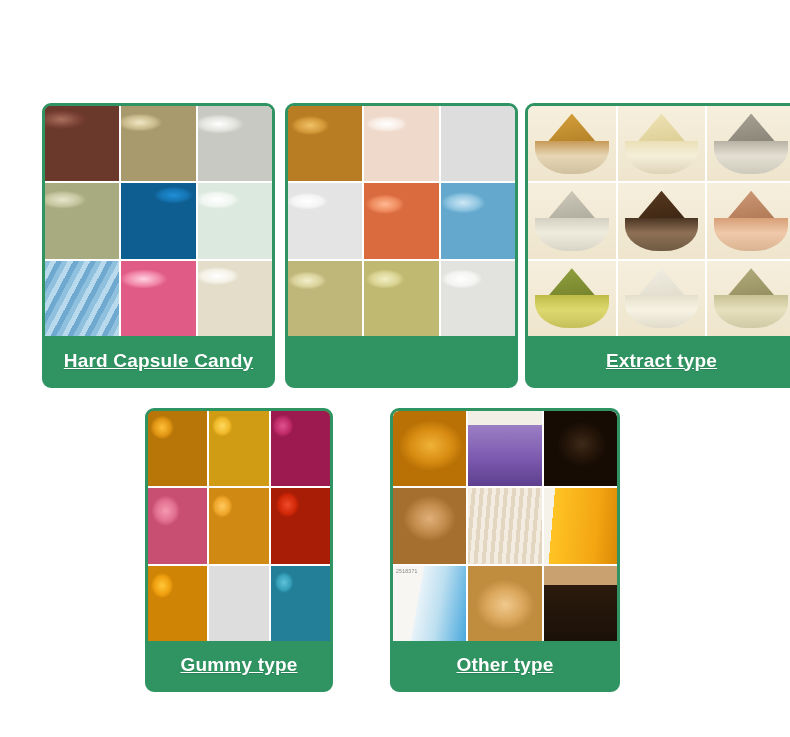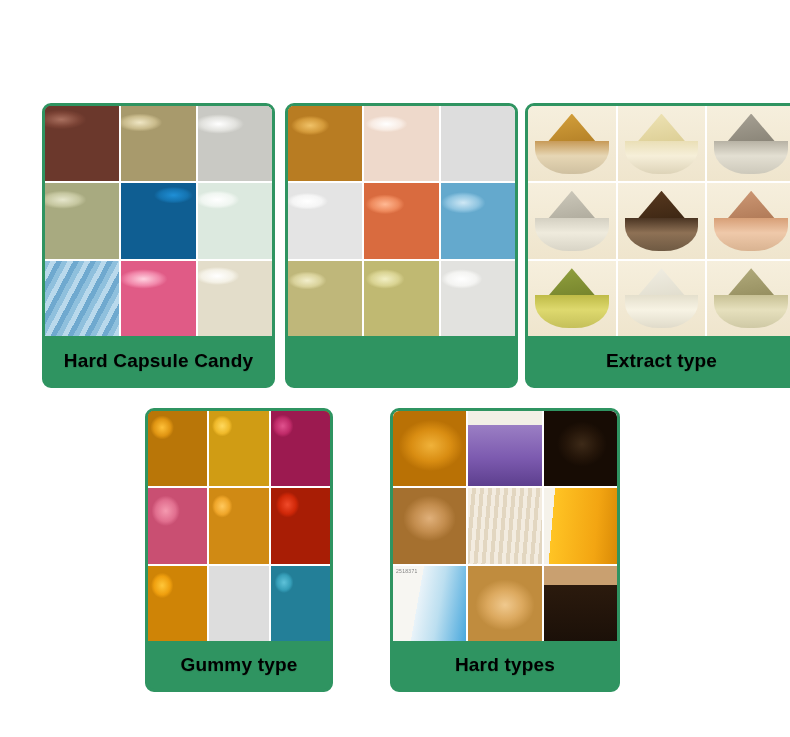--- a/index.html
+++ b/index.html
@@ -58,28 +58,29 @@
   .tile {
     position: relative;
     width: 100%; height: 100%;
     overflow: hidden;
     background: #ddd;
   }
   .tile .bg { position: absolute; inset: 0; }
   .card-footer {
     flex: 1 1 auto;
     background: #2f9461;
-    color: #000000;
+    color: #ffffff;
     font-size: 19px;
     font-weight: bold;
     display: flex;
     align-items: center;
     justify-content: center;
     letter-spacing: 0.2px;
     text-shadow: 0 1px 1px rgba(0,0,0,0.12);
+    text-decoration: underline;
   }
 
   
   #card-hard-capsule { left: 42px;  top: 103px; width: 233px; height: 285px; }
   #card-hard-capsule .card-grid { height: 230px; }
   #card-tablet       { left: 285px; top: 103px; width: 233px; height: 285px; }
   #card-tablet .card-grid { height: 230px; }
   #card-extract      { left: 525px; top: 103px; width: 273px; height: 285px; }
   #card-extract .card-grid { height: 230px; }
   #card-gummy        { left: 145px; top: 408px; width: 188px; height: 284px; align-items: center; }
@@ -516,16 +517,16 @@
           <div class="bg"></div>
         <span class="watermark">2518371</span>
       </div>
       <div class="tile t-o8">
           <div class="bg"></div>
         </div>
       <div class="tile t-o9">
           <div class="bg"></div>
         </div>
     </div>
-    <div class="card-footer">Hard types</div>
+    <div class="card-footer">Other type</div>
   </div>
 
 </div>
 
 </body></html>

